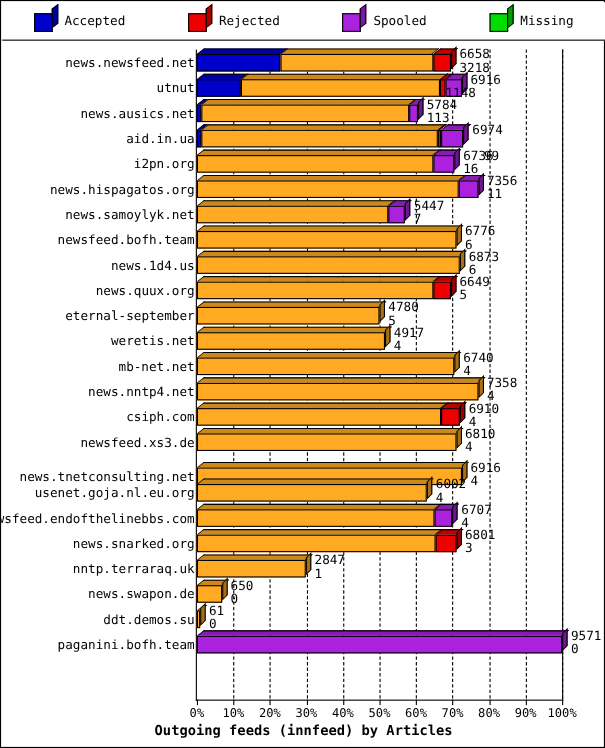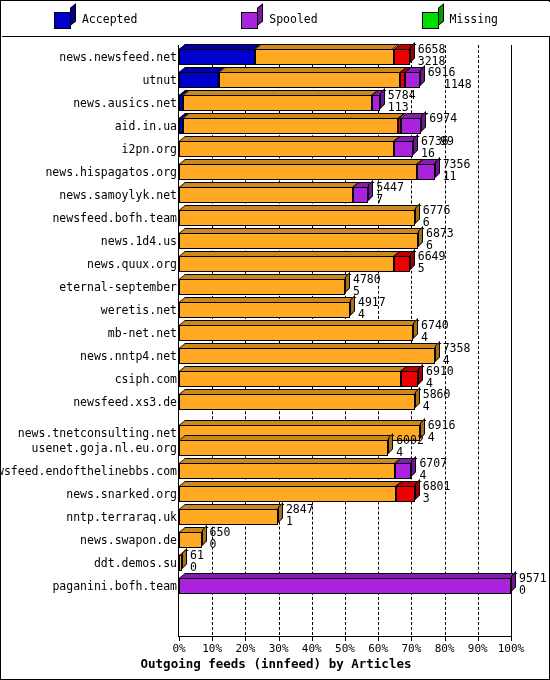--- a/index.html
+++ b/index.html
@@ -89,20 +89,27 @@
 
 <div id="figure">
 
   <div id="legend">
       <div class="legend-item">
         <div class="legend-cube">
           <div class="face" style="background: rgb(0, 0, 204);"></div>
           <div class="side" style="background: rgb(0, 0, 147);"></div>
         </div>
         <span class="legend-label">Accepted</span>
+      </div>
+      <div class="legend-item">
+        <div class="legend-cube">
+          <div class="face" style="background: rgb(238, 0, 0);"></div>
+          <div class="side" style="background: rgb(171, 0, 0);"></div>
+        </div>
+        <span class="legend-label">Rejected</span>
       </div>
       <div class="legend-item">
         <div class="legend-cube">
           <div class="face" style="background: rgb(170, 34, 221);"></div>
           <div class="side" style="background: rgb(122, 24, 159);"></div>
         </div>
         <span class="legend-label">Spooled</span>
       </div>
       <div class="legend-item">
         <div class="legend-cube">
@@ -175,21 +182,21 @@
           <div class="seg" style="left: 0px; width: 39.7155px; background: rgb(0, 0, 204);"></div>
           <div class="seg-top" style="left: 39.7155px; top: -5px; width: 181.728px; background: rgb(204, 136, 27);"></div>
           <div class="seg" style="left: 39.7155px; width: 181.728px; background: rgb(255, 170, 34);"></div>
           <div class="seg-top" style="left: 221.444px; top: -5px; width: 4.814px; background: rgb(190, 0, 0);"></div>
           <div class="seg" style="left: 221.444px; width: 4.814px; background: rgb(238, 0, 0);"></div>
           <div class="seg-top" style="left: 226.258px; top: -5px; width: 14.442px; background: rgb(136, 27, 177);"></div>
           <div class="seg" style="left: 226.258px; width: 14.442px; background: rgb(170, 34, 221);"></div>
           <div class="seg-side" style="left: 240.7px; top: -2px; background: rgb(112, 22, 146);"></div>
         </div>
         <div class="val val-top" style="left: 426.7px;">6916</div>
-        <div class="val val-bot" style="left: 443px;">1148</div>
+        <div class="val val-bot" style="left: 404px;">1148</div>
       </div>
       <div class="row" style="top: 90px;">
         <div class="ylabel">news.ausics.net</div>
         <div class="bar3d" style="width: 200.86px;">
           <div class="seg-top" style="left: 0px; top: -5px; width: 4.0172px; background: rgb(0, 0, 163);"></div>
           <div class="seg" style="left: 0px; width: 4.0172px; background: rgb(0, 0, 204);"></div>
           <div class="seg-top" style="left: 4.0172px; top: -5px; width: 188.808px; background: rgb(204, 136, 27);"></div>
           <div class="seg" style="left: 4.0172px; width: 188.808px; background: rgb(255, 170, 34);"></div>
           <div class="seg-top" style="left: 192.826px; top: -5px; width: 8.0344px; background: rgb(136, 27, 177);"></div>
           <div class="seg" style="left: 192.826px; width: 8.0344px; background: rgb(170, 34, 221);"></div>
@@ -334,21 +341,21 @@
         <div class="val val-top" style="left: 425.04px;">6910</div>
         <div class="val val-bot" style="left: 425.04px;">4</div>
       </div>
       <div class="row" style="top: 389px;">
         <div class="ylabel">newsfeed.xs3.de</div>
         <div class="bar3d" style="width: 235.72px;">
           <div class="seg-top" style="left: 0px; top: -5px; width: 235.72px; background: rgb(204, 136, 27);"></div>
           <div class="seg" style="left: 0px; width: 235.72px; background: rgb(255, 170, 34);"></div>
           <div class="seg-side" style="left: 235.72px; top: -2px; background: rgb(168, 112, 22);"></div>
         </div>
-        <div class="val val-top" style="left: 421.72px;">5860</div>
+        <div class="val val-top" style="left: 421.72px;">6810</div>
         <div class="val val-bot" style="left: 421.72px;">4</div>
       </div>
       <div class="row" style="top: 420px;">
         <div class="ylabel">news.tnetconsulting.net</div>
         <div class="bar3d" style="width: 240.7px;">
           <div class="seg-top" style="left: 0px; top: -5px; width: 240.7px; background: rgb(204, 136, 27);"></div>
           <div class="seg" style="left: 0px; width: 240.7px; background: rgb(255, 170, 34);"></div>
           <div class="seg-side" style="left: 240.7px; top: -2px; background: rgb(168, 112, 22);"></div>
         </div>
         <div class="val val-top" style="left: 426.7px;">6916</div>

